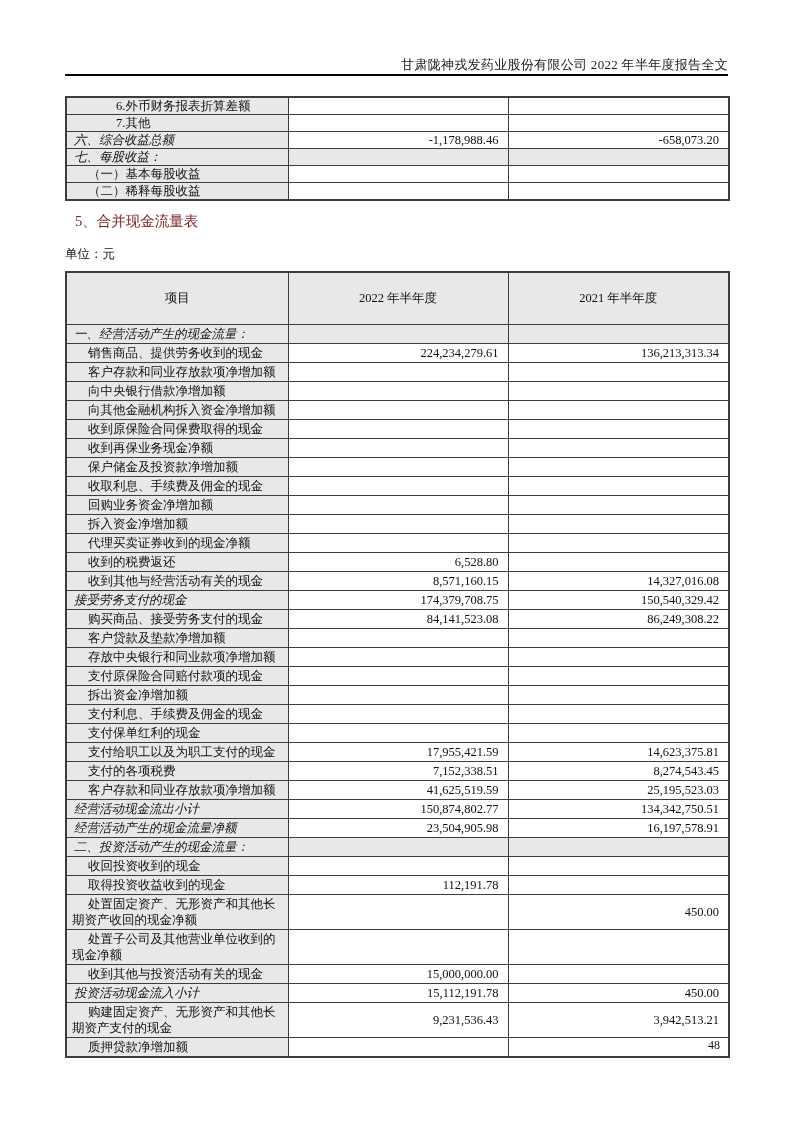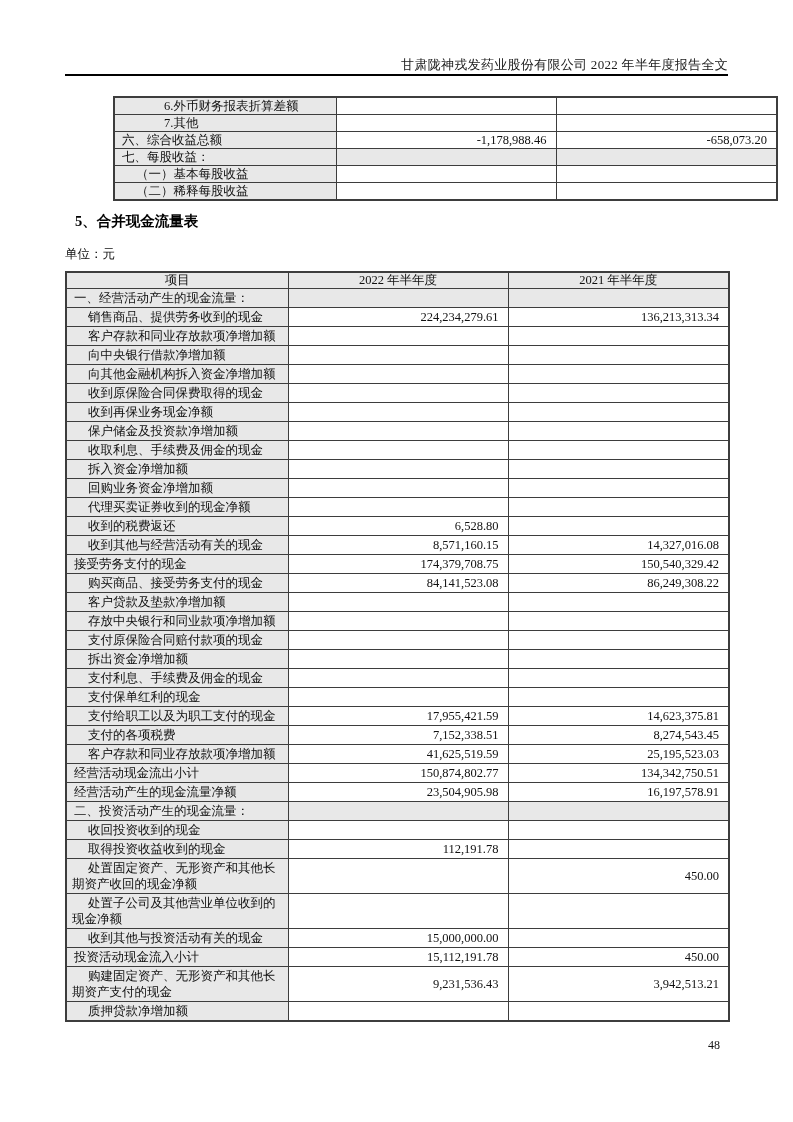--- a/index.html
+++ b/index.html
@@ -23,63 +23,63 @@
   .header-rule {
     position: absolute;
     top: 74px; left: 65px; width: 663px; height: 2px;
     background: #000000;
   }
   .section-title {
     position: absolute;
     top: 212px; left: 75px;
     margin: 0;
     font-size: 14.5px;
-    font-weight: bold;
-    color: #000000;
+    font-weight: normal;
+    color: #7f1d1d;
   }
   .unit-label {
     position: absolute;
     top: 246px; left: 65px; width: 663px;
     font-size: 12.5px;
   }
   table.tbl {
     border-collapse: collapse;
     table-layout: fixed;
     width: 663px;
     font-size: 12.5px;
     border: 2px solid #3d3d3d;
   }
-  .top-tbl { position: absolute; top: 96px; left: 65px; margin-left: 48px; }
+  .top-tbl { position: absolute; top: 96px; left: 65px; }
   .main-tbl { position: absolute; top: 271px; left: 65px; }
   .tbl td, .tbl th {
     border: 1px solid #3d3d3d;
     overflow: hidden;
     vertical-align: middle;
   }
   .tbl th {
     background: #e8e8e8;
     font-weight: normal;
     text-align: center;
-    padding: 0 2px;
+    padding: 18px 2px;
     line-height: 15px;
   }
   .tbl td.label {
     background: #e8e8e8;
     text-align: left;
     padding: 1px 4px 1px 5px;
   }
   .tbl td.val {
     background: #ffffff;
     text-align: right;
     padding: 1px 9px 1px 4px;
   }
   .tbl tr.section-row td { background: #e8e8e8; }
   .main-tbl td { line-height: 16px; }
   .top-tbl td { line-height: 14px; }
-  .ind0 { text-indent: 2px; }
+  .ind0 { text-indent: 2px; font-style: italic; }
   .ind1 { text-indent: 16px; }
   .ind2 { text-indent: 44px; }
   .page-number {
     position: absolute;
     top: 1038px; left: 65px; width: 655px;
     text-align: right;
     font-size: 12px;
   }
 </style>
 </head>
@@ -188,26 +188,26 @@
           <td class="label ind1">保户储金及投资款净增加额</td>
           <td class="val"></td>
           <td class="val"></td>
         </tr>
         <tr>
           <td class="label ind1">收取利息、手续费及佣金的现金</td>
           <td class="val"></td>
           <td class="val"></td>
         </tr>
         <tr>
+          <td class="label ind1">回购业务资金净增加额</td>
+          <td class="val"></td>
+          <td class="val"></td>
+        </tr>
+        <tr>
           <td class="label ind1">拆入资金净增加额</td>
-          <td class="val"></td>
-          <td class="val"></td>
-        </tr>
-        <tr>
-          <td class="label ind1">回购业务资金净增加额</td>
           <td class="val"></td>
           <td class="val"></td>
         </tr>
         <tr>
           <td class="label ind1">代理买卖证券收到的现金净额</td>
           <td class="val"></td>
           <td class="val"></td>
         </tr>
         <tr>
           <td class="label ind1">收到的税费返还</td>

